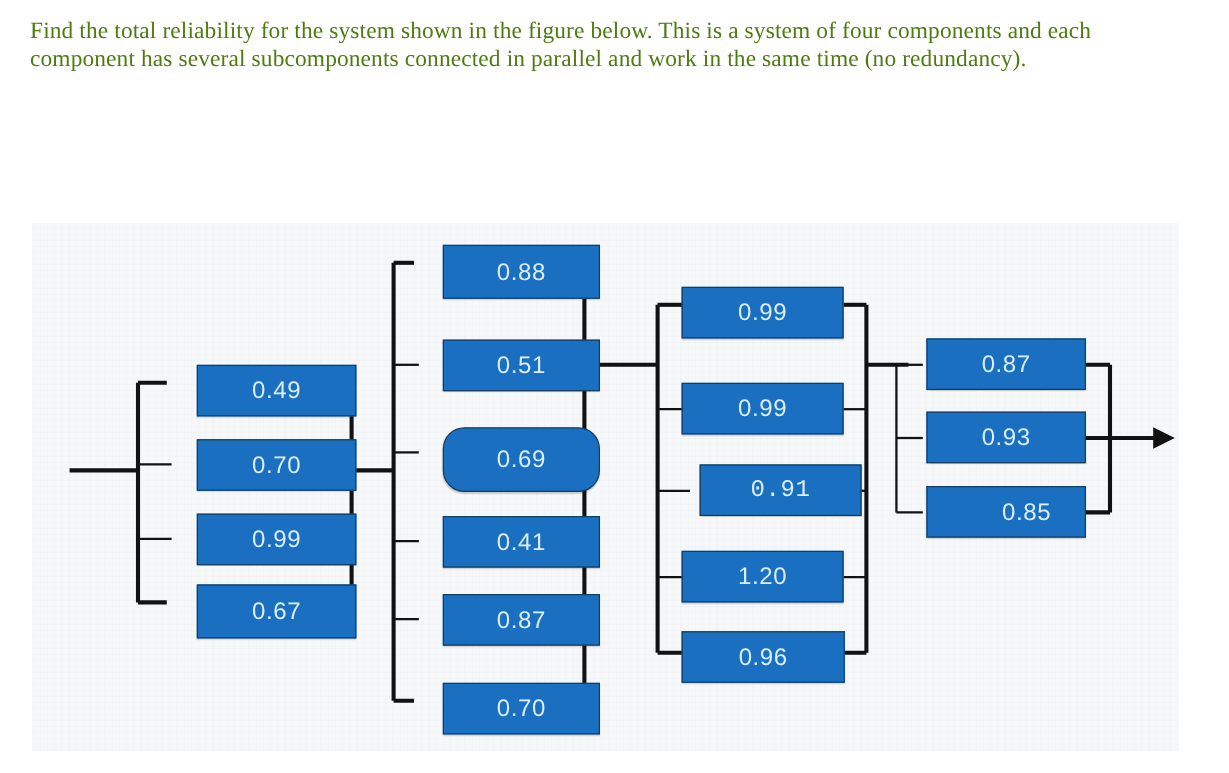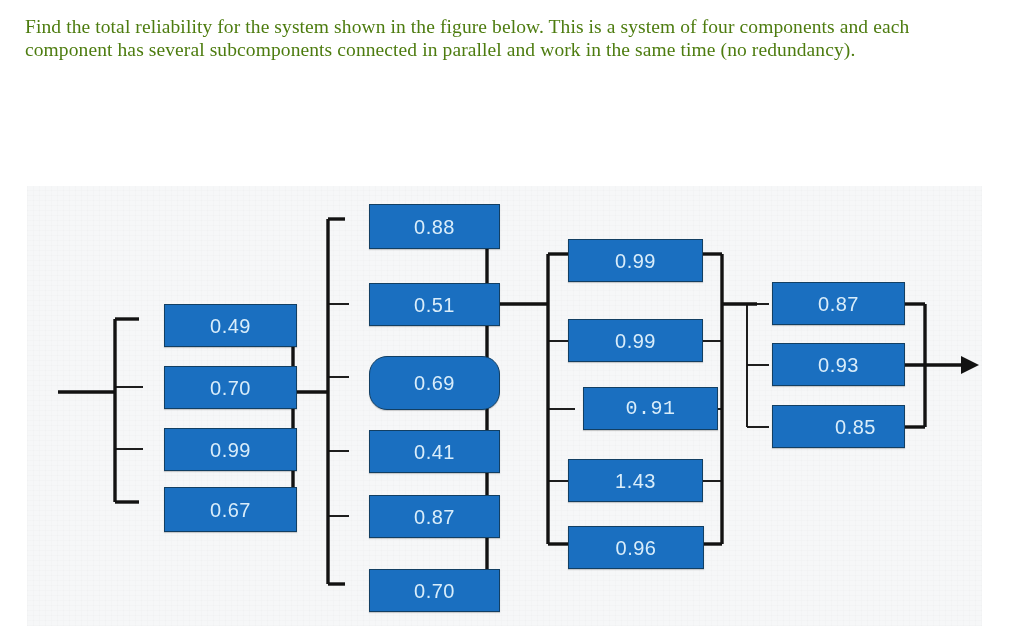--- a/index.html
+++ b/index.html
@@ -166,21 +166,21 @@
     <div class="rb-box" style="left:342px; top:170px; width:131px; height:54px;border-radius:18px;">0.69</div>
     <div class="rb-box" style="left:342px; top:244px; width:131px; height:43px;">0.41</div>
     <div class="rb-box" style="left:342px; top:309px; width:131px; height:43px;">0.87</div>
     <div class="rb-box" style="left:342px; top:383px; width:131px; height:43px;">0.70</div>
   </div>
 
   <div>
     <div class="rb-box" style="left:541px; top:53px; width:135px; height:43px;">0.99</div>
     <div class="rb-box" style="left:541px; top:133px; width:135px; height:43px;">0.99</div>
     <div class="rb-box" style="left:556px; top:201px; width:135px; height:43px;font-family:Liberation Mono, monospace;">0.91</div>
-    <div class="rb-box" style="left:541px; top:273px; width:135px; height:43px;">1.43</div>
+    <div class="rb-box" style="left:541px; top:273px; width:135px; height:43px;">1.20</div>
     <div class="rb-box" style="left:541px; top:340px; width:136px; height:43px;">0.96</div>
   </div>
 
   <div>
     <div class="rb-box" style="left:745px; top:96px; width:133px; height:43px;">0.87</div>
     <div class="rb-box" style="left:745px; top:157px; width:133px; height:43px;">0.93</div>
     <div class="rb-box" style="left:745px; top:219px; width:133px; height:43px;padding-left:34px;">0.85</div>
   </div>
 
 </div>

